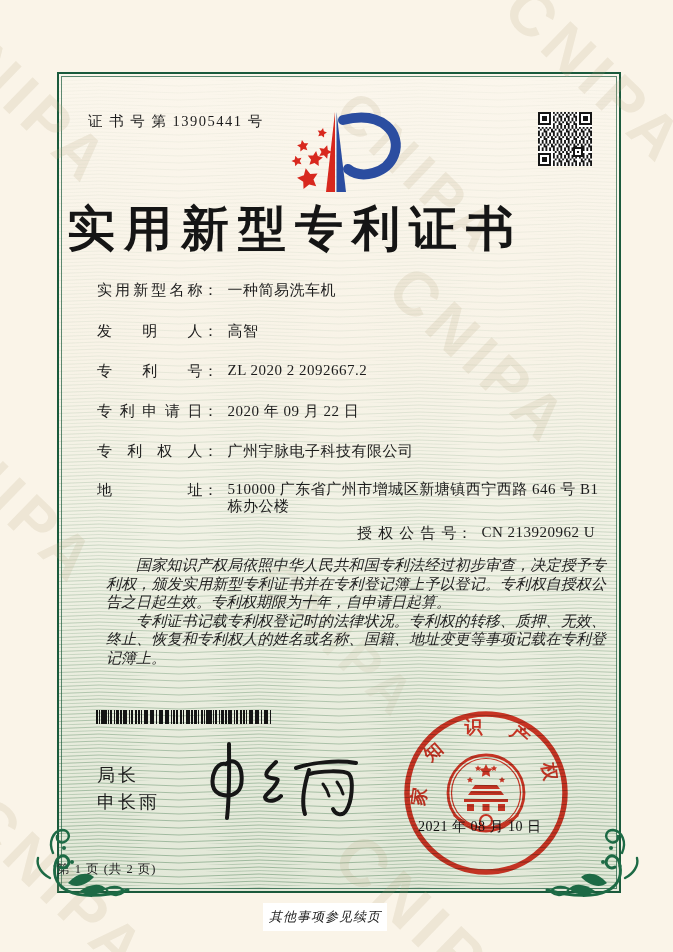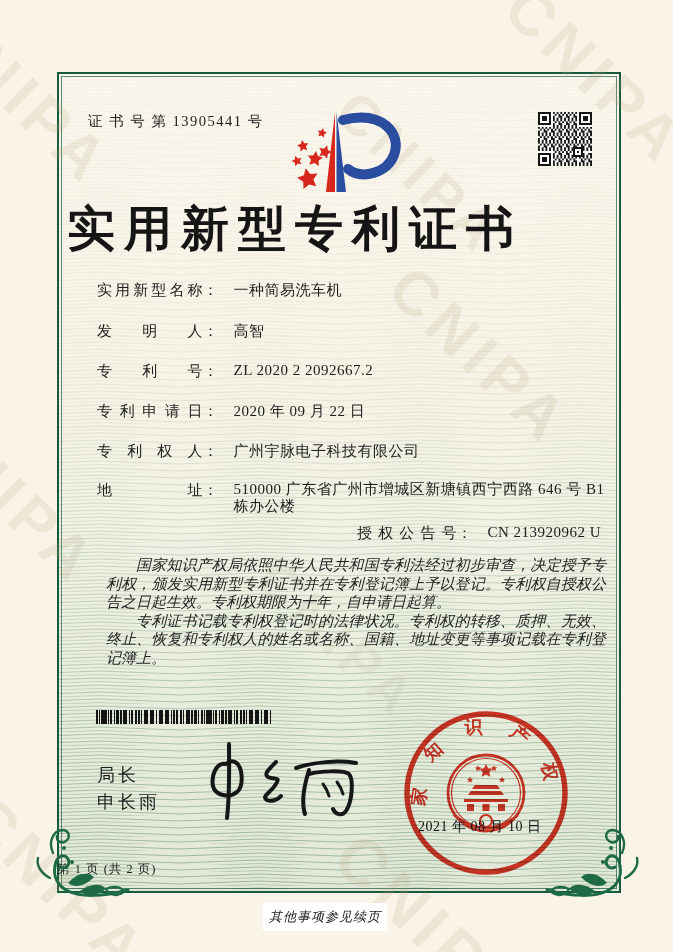--- a/index.html
+++ b/index.html
@@ -33,21 +33,21 @@
   .logo{position:absolute; z-index:3; left:288px; top:106px;}
   .qr{position:absolute; z-index:3; left:538px; top:112px;}
   .title{
     position:absolute; z-index:3; left:57px; top:197px; width:476px;
     text-align:center; font-size:48px; font-weight:bold; letter-spacing:9px; color:#151515;
   }
   .row{position:absolute; z-index:3; left:97px; font-size:15px; letter-spacing:.5px; white-space:nowrap;}
   .flabel{display:inline-block; width:106px; text-align:justify; text-align-last:justify; vertical-align:top;}
   .flabel.w2{width:100px;}
   .colon{display:inline-block; vertical-align:top;}
-  .fvalue{display:inline-block; margin-left:15px; vertical-align:top;}
+  .fvalue{display:inline-block; margin-left:9px; vertical-align:top;}
   .row.addr{white-space:normal;}
   .row.addr .fvalue{width:374px; line-height:17px; white-space:normal;}
   .grant2{position:absolute; left:260px; top:0;}
   .paras{
     position:absolute; z-index:3; left:90px; top:556px; width:500px;
     font-size:15px; line-height:18.6px; text-align:justify; font-style:italic; color:#222;margin-left:16px;
   }
   .paras p{margin:0; text-indent:2em;}
   .barcode{
     position:absolute; z-index:3; left:96px; top:710px; width:175px; height:14px;

